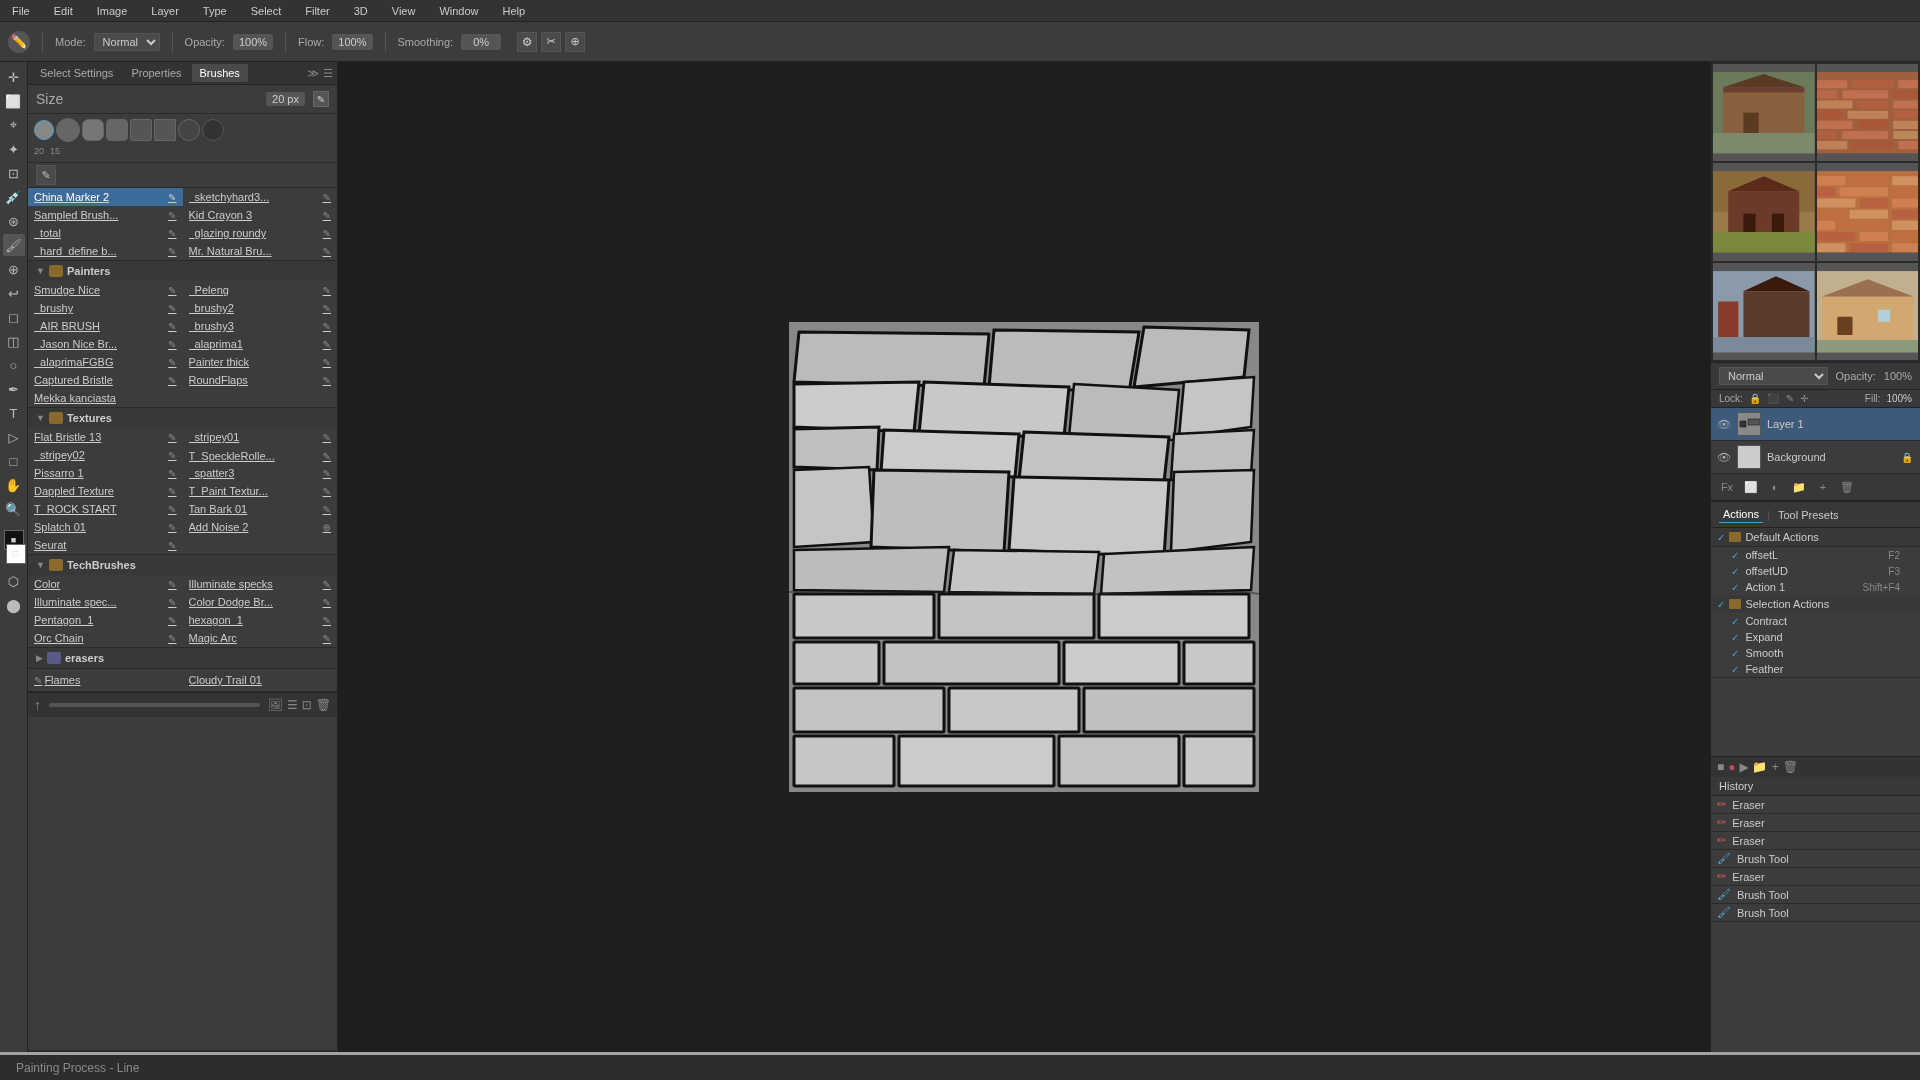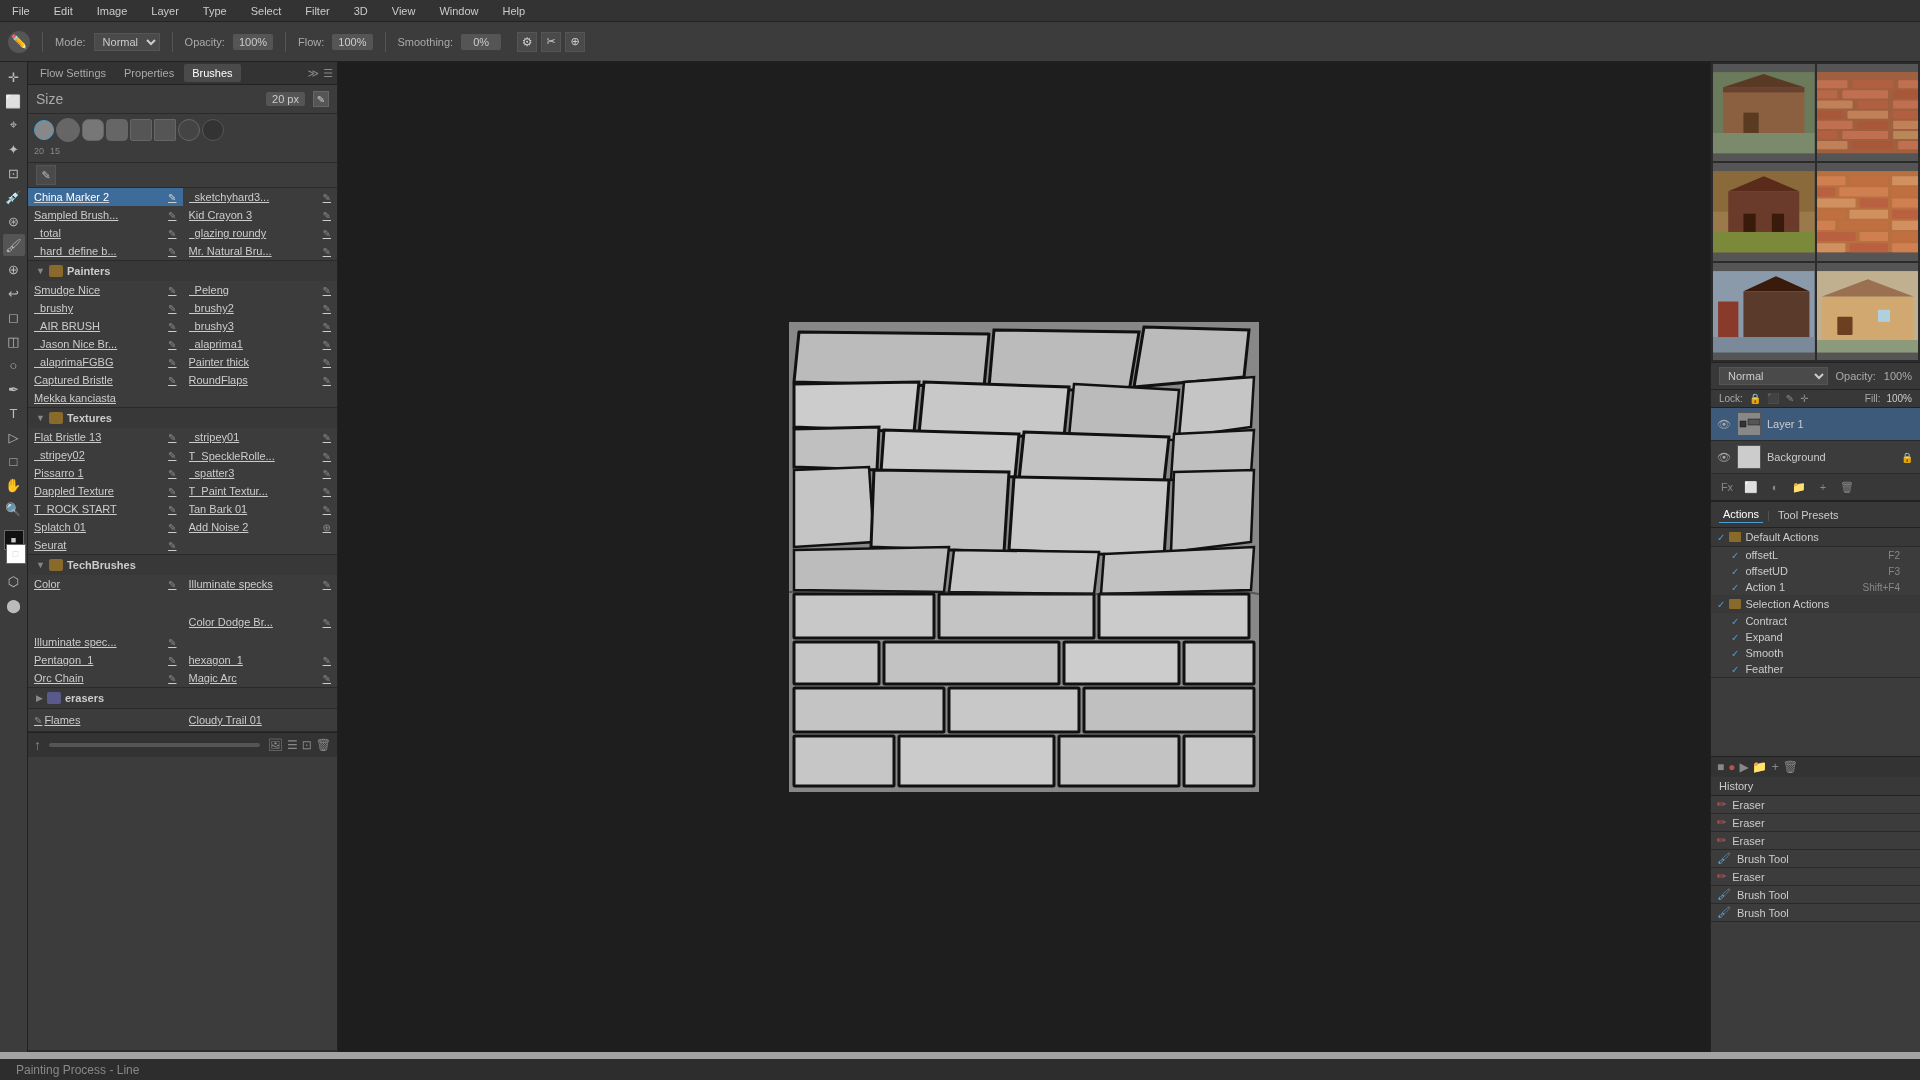--- a/index.html
+++ b/index.html
@@ -172,21 +172,21 @@
     
     #bottom-bar {
       position: absolute;
       bottom: 0; left: 0; right: 0;
       height: 28px;
       background: #2d2d2d;
       display: flex;
       align-items: center;
       padding: 0 16px;
       gap: 16px;
-      border-top: 7px solid #a3a3a3;
+      border-top: 3px solid #a3a3a3;
       z-index: 100;
     }
 
     
     #canvas-area {
       position: absolute;
       top: 62px;
       left: 338px;
       right: 210px;
       bottom: 28px;
@@ -507,21 +507,21 @@
   <div class="tool-btn">✋</div>
   <div class="tool-btn">🔍</div>
   <div style="margin-top:8px;width:20px;height:20px;background:#111;border:1px solid #666;display:flex;align-items:center;justify-content:center;font-size:9px;cursor:pointer;">■</div>
   <div style="width:20px;height:20px;background:#fff;border:1px solid #666;margin-top:-8px;margin-left:4px;display:flex;align-items:center;justify-content:center;font-size:9px;cursor:pointer;">□</div>
   <div class="tool-btn" style="margin-top:4px;">⬡</div>
   <div class="tool-btn">⬤</div>
 </div>
 
 <div id="panels-left">
   <div id="panel-tabs">
-    <div class="panel-tab">Flow Settings</div>
+    <div class="panel-tab">Select Settings</div>
     <div class="panel-tab">Properties</div>
     <div class="panel-tab active">Brushes</div>
     <div style="margin-left:auto;display:flex;gap:4px;">
       <div style="font-size:11px;color:#888;cursor:pointer;">≫</div>
       <div style="font-size:11px;color:#888;cursor:pointer;">☰</div>
     </div>
   </div>
 
   <div id="brush-panel">
 
@@ -718,21 +718,21 @@
       </div>
       <div class="two-col">
         <div class="brush-item" style="display:flex;align-items:center;padding:2px 6px;gap:2px;">
             <span class="brush-item-name">Color</span>
             <span style="font-size:10px;color:#888;">✎</span>
           </div>
         <div class="brush-item" style="display:flex;align-items:center;padding:2px 6px;gap:2px;">
             <span class="brush-item-name">Illuminate specks</span>
             <span style="font-size:10px;color:#888;">✎</span>
           </div>
-        <div class="brush-item" style="display:flex;align-items:center;padding:2px 6px;gap:14px;margin-top:40px;">
+        <div class="brush-item" style="display:flex;align-items:center;padding:2px 6px;gap:14px;">
             <span class="brush-item-name">Illuminate spec...</span>
             <span style="font-size:10px;color:#888;">✎</span>
           </div>
         <div class="brush-item" style="display:flex;align-items:center;padding:2px 6px;gap:2px;">
             <span class="brush-item-name">Color Dodge Br...</span>
             <span style="font-size:10px;color:#888;">✎</span>
           </div>
         <div class="brush-item" style="display:flex;align-items:center;padding:2px 6px;gap:2px;">
             <span class="brush-item-name">Pentagon_1</span>
             <span style="font-size:10px;color:#888;">✎</span>

